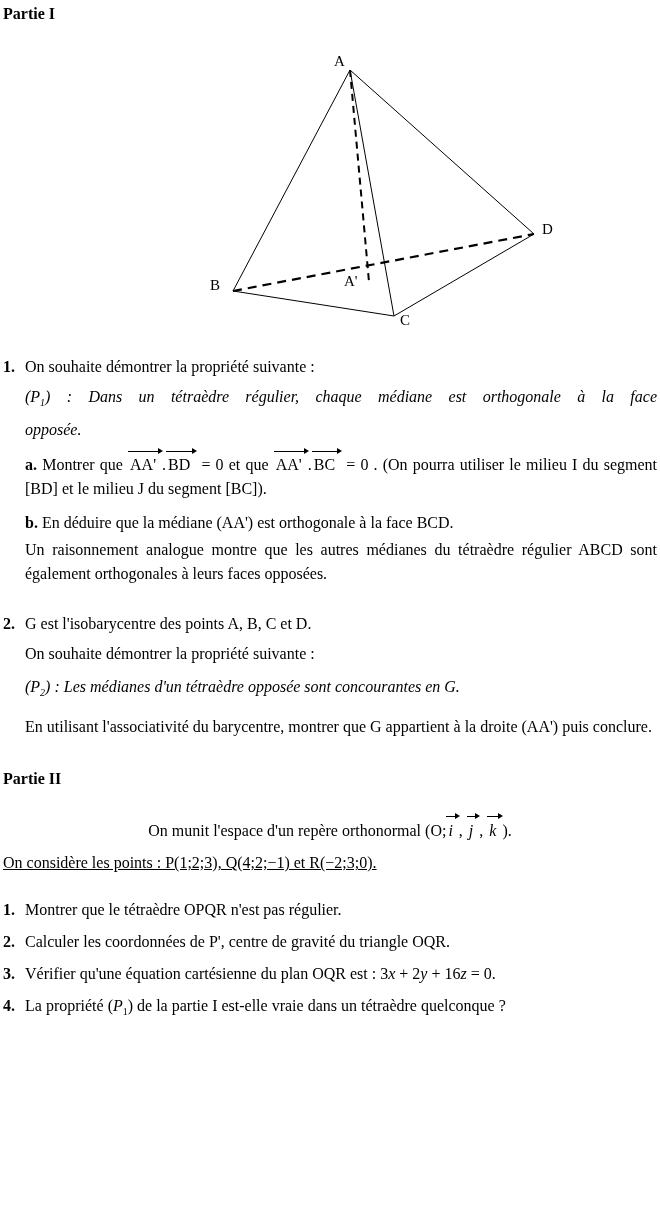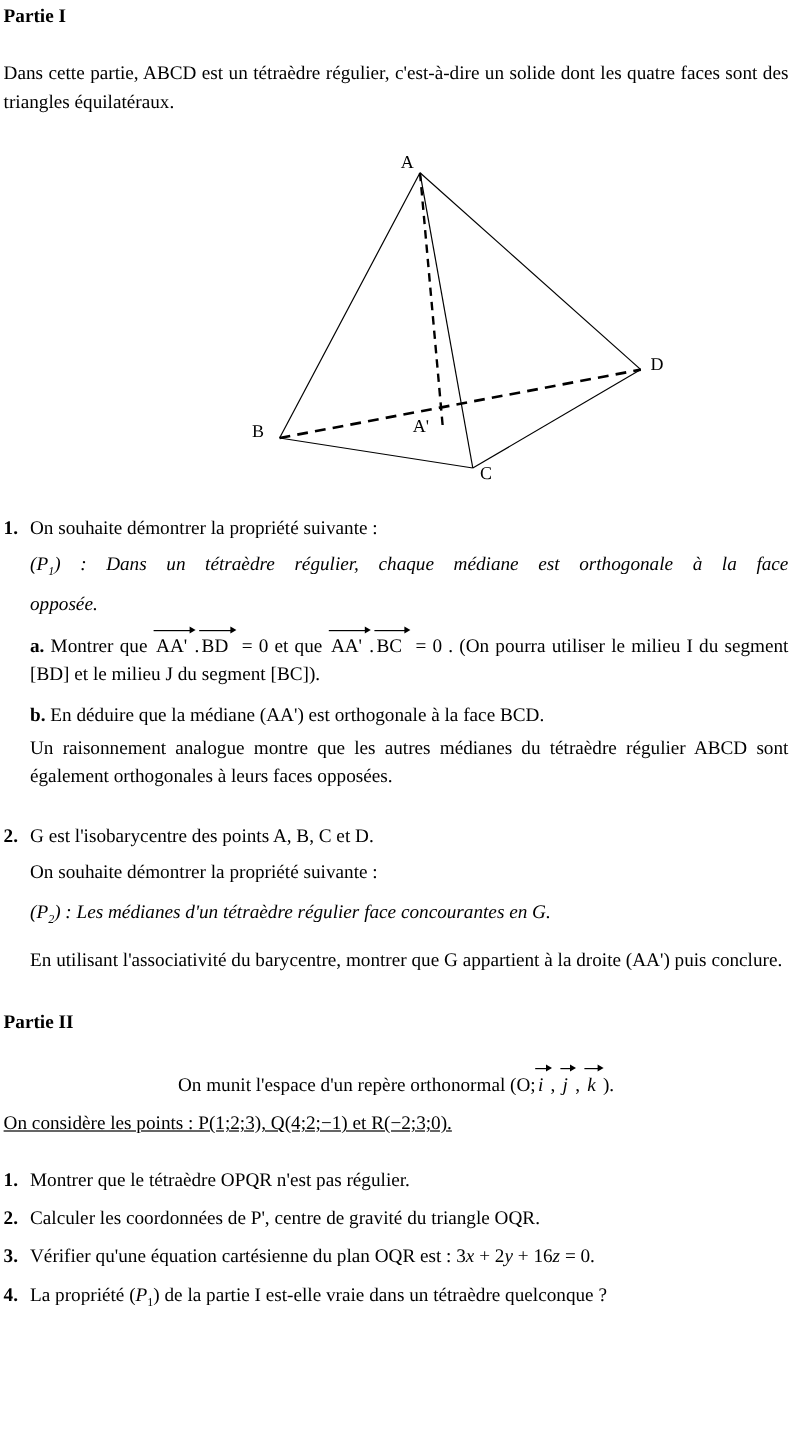--- a/index.html
+++ b/index.html
@@ -47,21 +47,20 @@
   .pletter { font-style:italic; }
   b { font-weight:bold; }
 </style>
 </head>
 <body>
 
 <div class="page">
 
   <div class="ph">Partie I</div>
 
-  <p class="para just" id="intro">Dans cette partie, ABCD est un tétraèdre régulier, c'est-à-dire un solide dont les quatre faces sont des triangles équilatéraux.</p>
 
   <div class="figure">
     <svg width="450" height="290" viewBox="0 0 450 290" xmlns="http://www.w3.org/2000/svg">
       <g stroke="#000" fill="none">
         <line x1="199" y1="22" x2="82" y2="243" stroke-width="1"></line>
         <line x1="199" y1="22" x2="243" y2="268" stroke-width="1"></line>
         <line x1="199" y1="22" x2="383" y2="186" stroke-width="1"></line>
         <line x1="82" y1="243" x2="243" y2="268" stroke-width="1"></line>
         <line x1="243" y1="268" x2="383" y2="186" stroke-width="1"></line>
         <line x1="82" y1="243" x2="383" y2="186" stroke-width="2.2" stroke-dasharray="9 6"></line>
@@ -87,21 +86,21 @@
       <p class="para q1b"><b>b.</b><span> En déduire que la médiane (AA') est orthogonale à la face BCD.</span></p>
       <p class="para just q1note">Un raisonnement analogue montre que les autres médianes du tétraèdre régulier ABCD sont également orthogonales à leurs faces opposées.</p>
     </div>
   </div>
 
   <div class="item" id="q2">
     <div class="num">2.</div>
     <div class="body">
       <p class="para">G est l'isobarycentre des points A, B, C et D.</p>
       <p class="para q2l2">On souhaite démontrer la propriété suivante :</p>
-      <p class="prop" id="prop2"><span class="pn"><span>(</span><span class="pletter">P</span><sub>2</sub><span>)</span></span><span> : </span><span>Les médianes d'un tétraèdre régulier face concourantes en G.</span></p>
+      <p class="prop" id="prop2"><span class="pn"><span>(</span><span class="pletter">P</span><sub>2</sub><span>)</span></span><span> : </span><span>Les médianes d'un tétraèdre opposée sont concourantes en G.</span></p>
       <p class="para just q2l3">En utilisant l'associativité du barycentre, montrer que G appartient à la droite (AA') puis conclure.</p>
     </div>
   </div>
 
   <div class="ph" id="part2-heading">Partie II</div>
 
   <p class="para frame"><span>On munit l'espace d'un repère orthonormal </span><span>(</span><span>O;</span><span class="vec"><span class="mvar">i</span></span><span>, </span><span class="vec"><span class="mvar">j</span></span><span>, </span><span class="vec"><span class="mvar">k</span></span><span>).</span></p>
 
   <p class="para points">On considère les points : P(1;2;3), Q(4;2;−1) et R(−2;3;0).</p>
 

